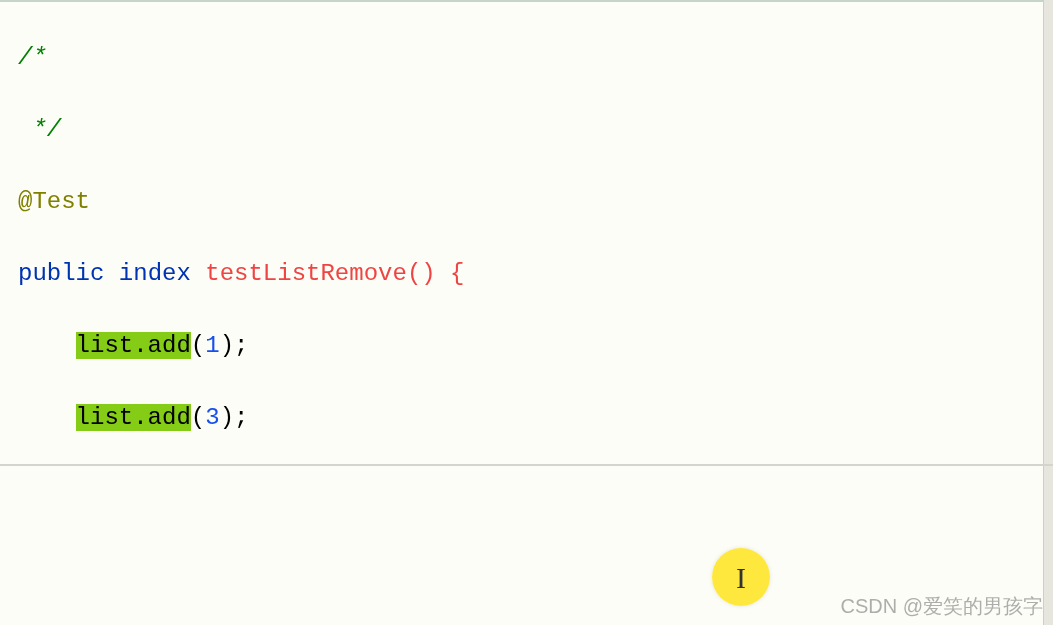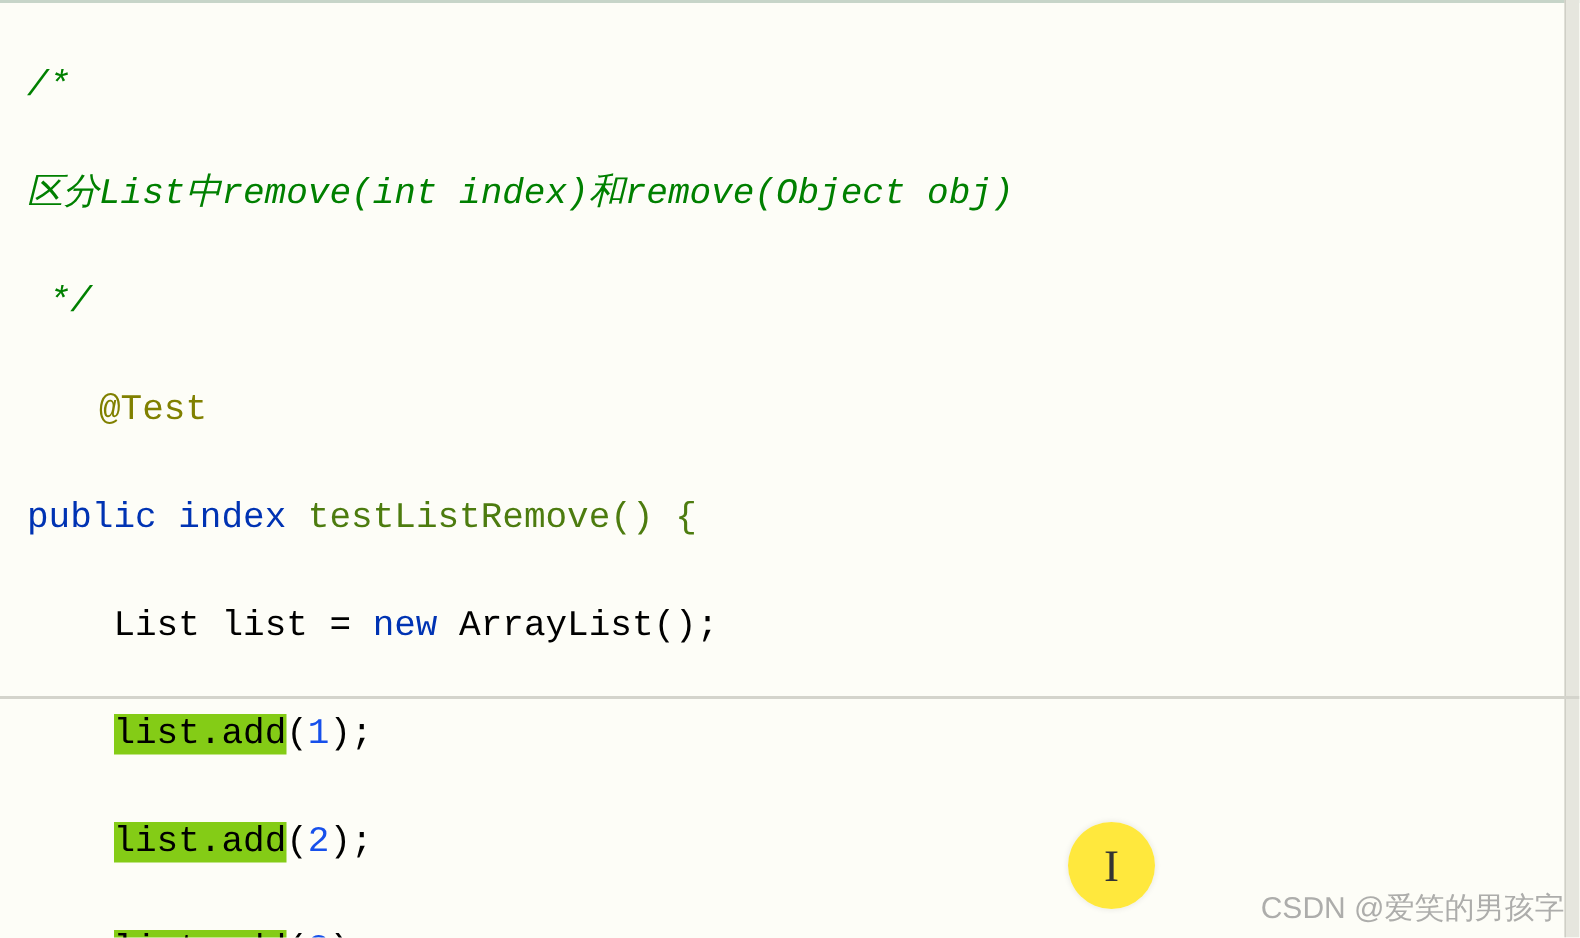--- a/index.html
+++ b/index.html
@@ -12,23 +12,23 @@
       overflow: hidden;
       position: relative;
       line-height: 1.5;
     }
     .editor {
       padding: 4px 18px;
       white-space: pre;
     }
     .line { display: block; }
     .doc-comment { color: #008000; font-style: italic; }
-    .annotation { color: #808000; margin-left: 48px; }
+    .annotation { color: #808000; }
     .keyword { color: #0033b3; font-weight: normal; }
-    .method-decl { color: #4d7c0f; }
+    .method-decl { color: #ef4444; }
     .number { color: #1750eb; }
     .normal { color: #000000; }
     .hl-warn { background: #84cc16; }
     .divider {
       border-top: 2px solid #d4d4cc;
       margin: 8px 0 10px 0;
       width: 100%;
       position: absolute;
       left: 0;
     }
@@ -73,27 +73,24 @@
     }
   </style>
 </head>
 <body>
 
 <div class="divider-top"></div>
 <div class="right-border"></div>
 
 <div class="editor">
 <span class="line"><span class="doc-comment">/*</span></span>
-<span class="line"><span class="doc-comment">区分List中remove(int index)和remove(Object obj)</span></span>
 <span class="line"><span class="doc-comment"> */</span></span>
 <span class="line"><span class="annotation">@Test</span></span>
 <span class="line"><span class="keyword">public</span> <span class="keyword">index</span><span class="method-decl"> testListRemove() {</span></span>
-<span class="line">    <span class="normal">List</span><span class="normal"> list = </span><span class="keyword">new</span><span class="normal"> ArrayList();</span></span>
 <span class="line">    <span class="normal hl-warn">list.add</span><span class="normal">(</span><span class="number">1</span><span class="normal">);</span></span>
-<span class="line">    <span class="normal hl-warn">list.add</span><span class="normal">(</span><span class="number">2</span><span class="normal">);</span></span>
 <span class="line">    <span class="normal hl-warn">list.add</span><span class="normal">(</span><span class="number">3</span><span class="normal">);</span></span>
 
 
 
 </div>
 
 <div class="divider" style="top:456px;"></div>
 
 <div class="cursor-circle" style="left:712px; top:548px;">
   <span class="caret-beam">I</span>

